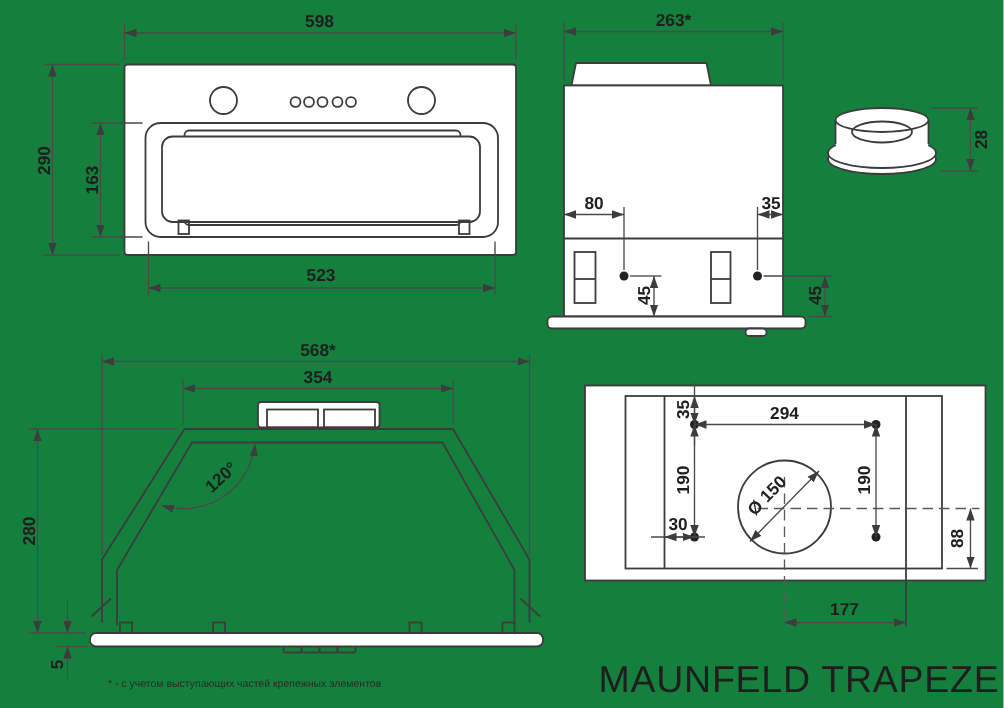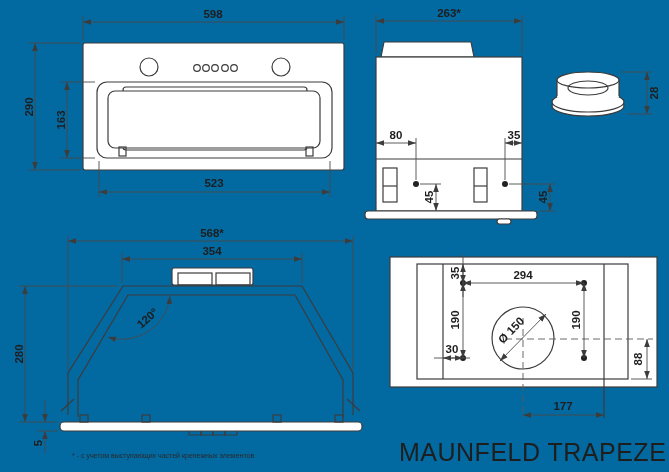--- a/index.html
+++ b/index.html
@@ -1,16 +1,16 @@
 <!DOCTYPE html>
 <html><head>
 <meta charset="utf-8">
 <style>
   html,body{margin:0;padding:0;background:#fff;}
-  #stage{position:relative;width:669px;height:472px;background:#0369a1;overflow:hidden;
+  #stage{position:relative;width:669px;height:472px;background:#15803d;overflow:hidden;
          font-family:"Liberation Sans",sans-serif;}
   svg{position:absolute;left:0;top:0;}
   .o   {fill:none;stroke:#3c3c3c;stroke-width:1.2;}
   .of  {fill:#ffffff;stroke:#3c3c3c;stroke-width:1.2;}
   .om  {fill:#ffffff;stroke:none;}
   .d   {fill:none;stroke:#4a4a4a;stroke-width:0.9;}
   .dash{fill:none;stroke:#5a5a5a;stroke-width:0.9;stroke-dasharray:7 4;}
   .dot {fill:#222;stroke:none;}
   text.dim{font:bold 11.5px "Liberation Sans",sans-serif;fill:#1e1e1e;}
   text.note{font:7px "Liberation Sans",sans-serif;fill:#2a2a2a;}

